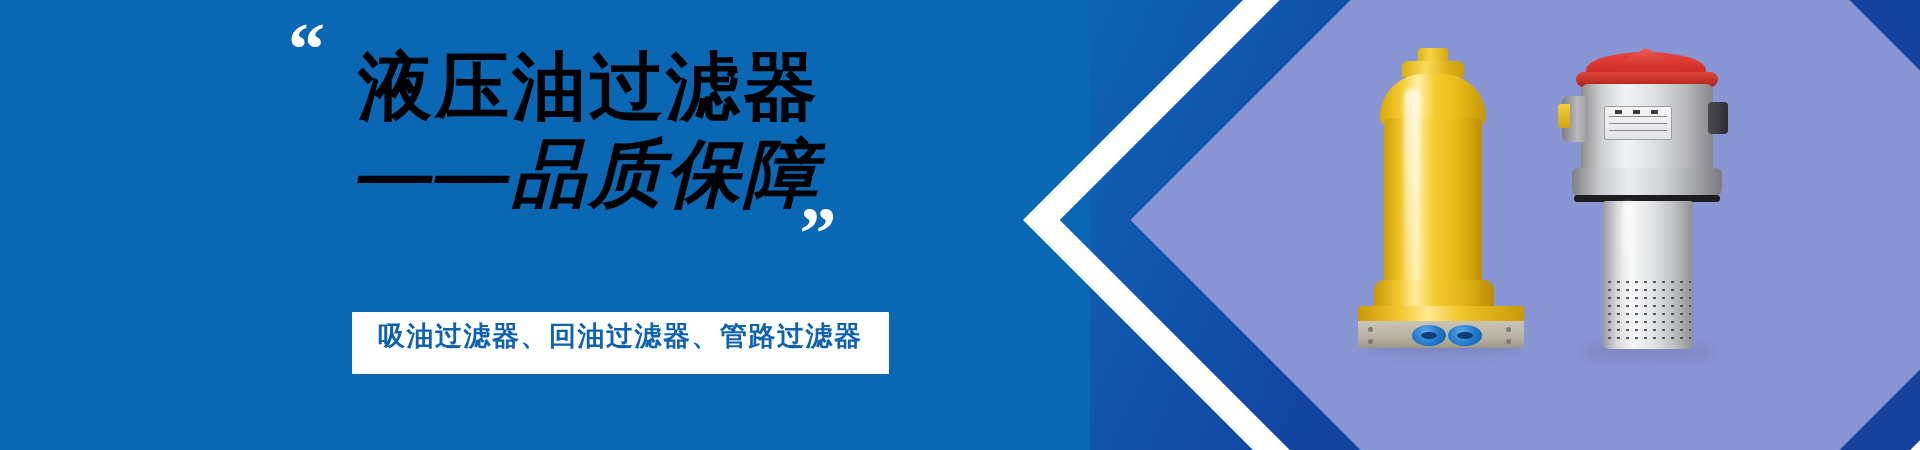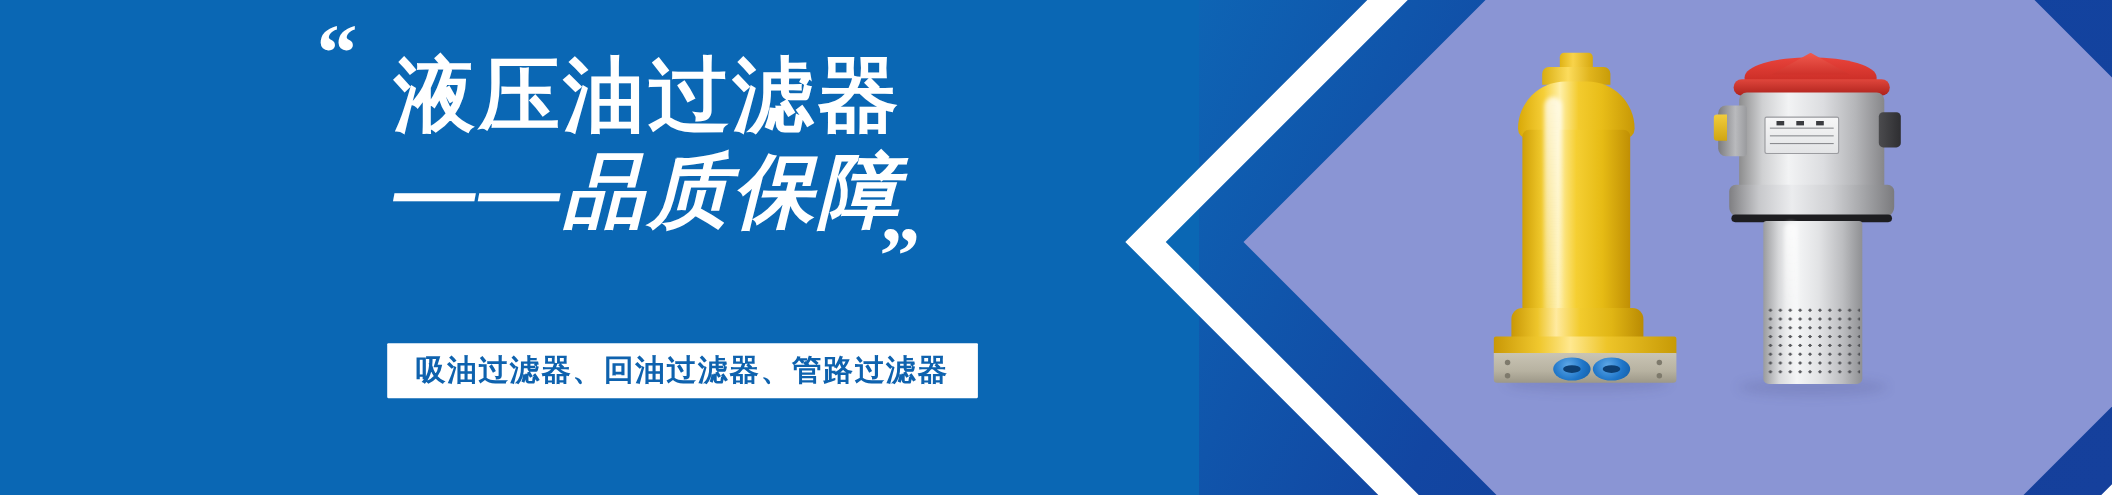--- a/index.html
+++ b/index.html
@@ -98,38 +98,38 @@
     line-height: 1;
     letter-spacing: -2px;
     font-family: "Liberation Serif", "DejaVu Serif", serif;
   }
   .headline {
     position: absolute;
     left: 0;
     top: 46px;
     width: 820px;
     text-align: right;
-    color: #ffffff;
+    color: #000000;
     font-size: 74px;
     font-weight: 700;
     line-height: 1.12;
     letter-spacing: 3px;
     white-space: nowrap;
   }
   .headline .line2 {
     display: block;
     margin-top: 4px;
     font-style: italic;
   }
   .subtitle-box {
     position: absolute;
     left: 352px;
     top: 312px;
     background: #ffffff;
-    padding: 11px 26px 12px 26px;
+    padding: 11px 26px 24px 26px;
     border-radius: 1px;
   }
   .subtitle-text {
     color: #0e62ae;
     font-size: 27px;
     font-weight: 700;
     letter-spacing: 1.5px;
     line-height: 1;
     white-space: nowrap;
   }

